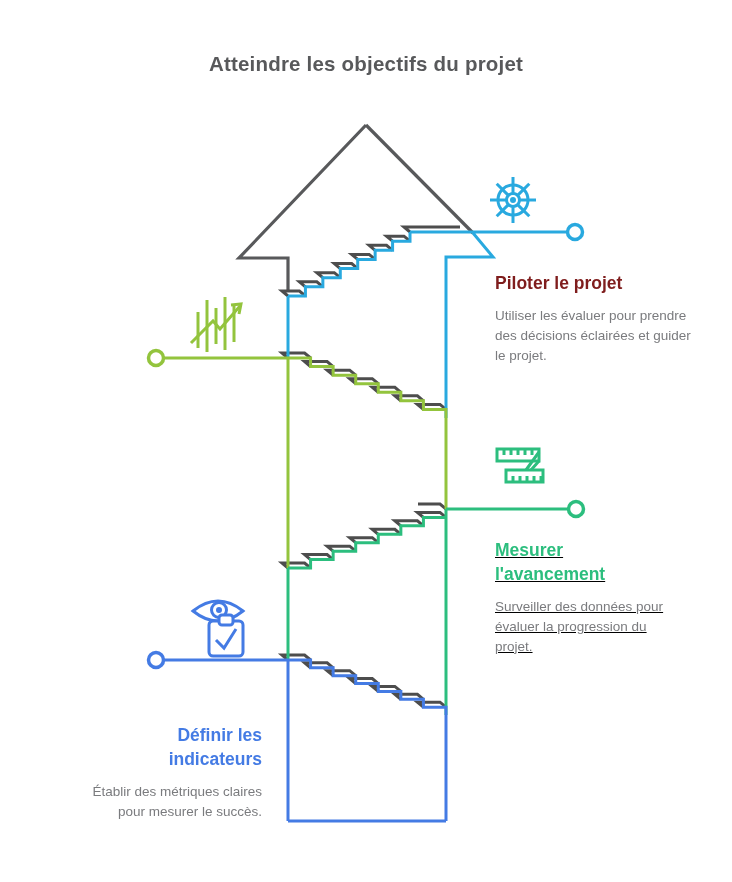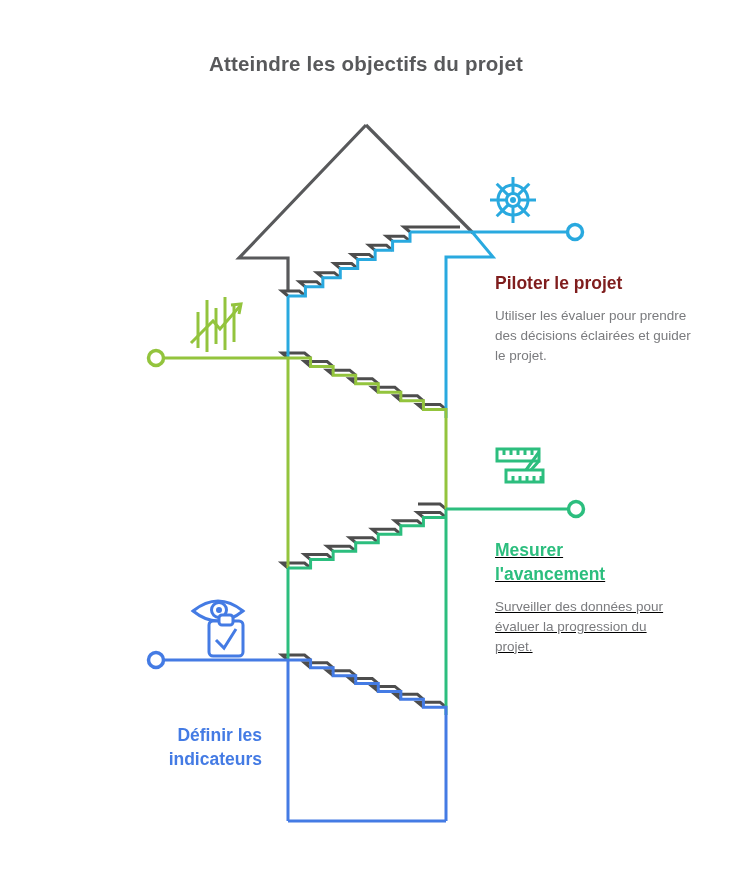--- a/index.html
+++ b/index.html
@@ -108,15 +108,16 @@
   </div>
 
 
   <div class="item item-mesurer">
     <div class="heading" style="color: rgb(44, 190, 126);">Mesurer l'avancement</div>
     <div class="body">Surveiller des données pour évaluer la progression du projet.</div>
   </div>
 
   <div class="item item-definir">
     <div class="heading" style="color: rgb(68, 123, 228);">Définir les indicateurs</div>
+    <div class="body">Établir des métriques claires pour mesurer le succès.</div>
   </div>
 
 </div>
 
 </body></html>

